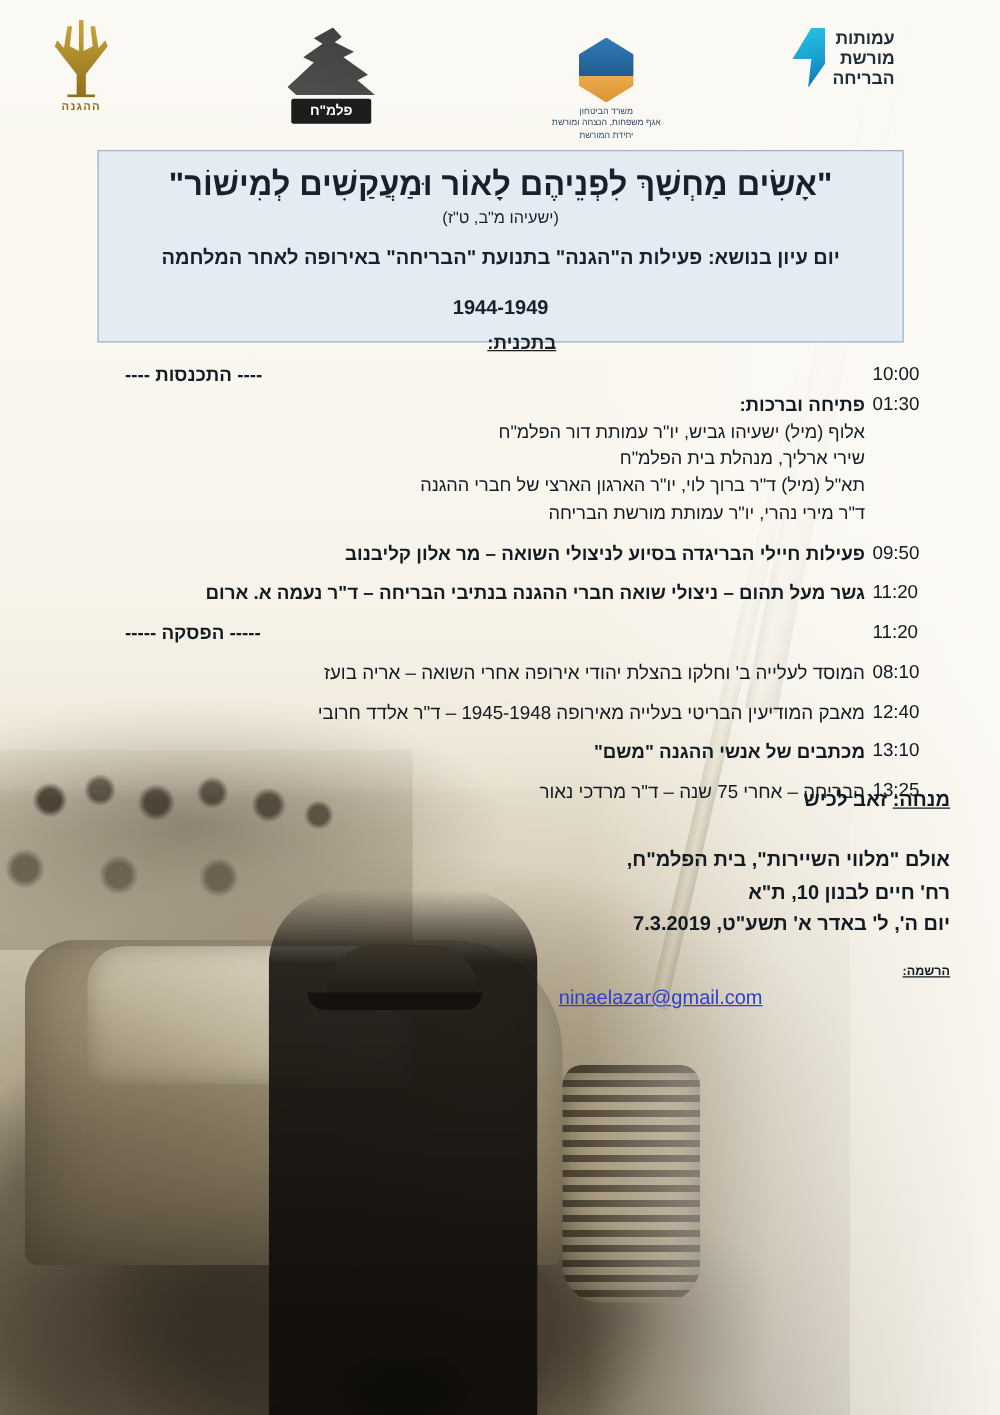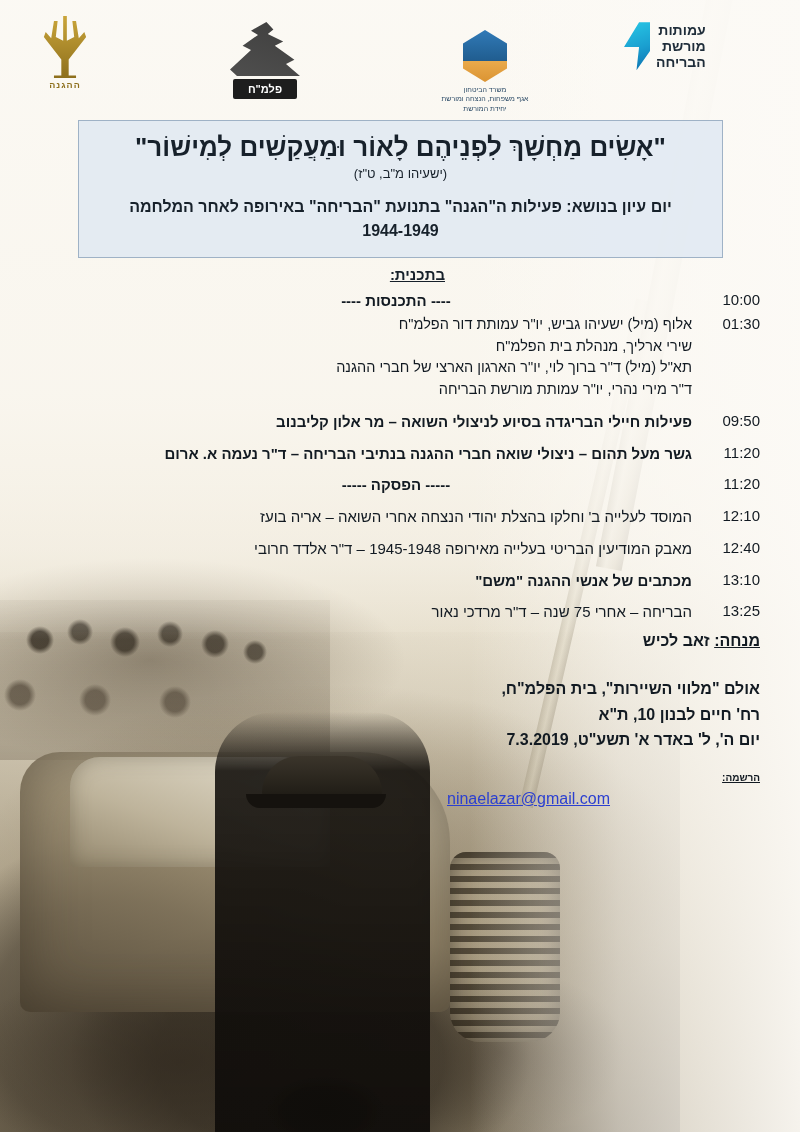--- a/index.html
+++ b/index.html
@@ -174,21 +174,21 @@
     width: 800px;
     height: 108px;
   }
   .logo {
     position: absolute;
     text-align: center;
   }
   .logo-haganah { left: 10px; top: 8px; width: 110px; }
   .logo-palmach { left: 200px; top: 14px; width: 130px; }
   .logo-ministry { left: 420px; top: 22px; width: 130px; }
-  .logo-amutot { right: 16px; top: 14px; width: 160px; }
+  .logo-amutot { right: 6px; top: 14px; width: 160px; }
 
   .menorah {
     width: 46px;
     height: 62px;
     margin: 0 auto;
     background:
       linear-gradient(180deg, #caa53a 0%, #8d6f1c 100%);
     clip-path: polygon(46% 0%, 54% 0%, 54% 40%, 70% 34%, 66% 8%, 74% 8%, 80% 36%, 92% 26%, 96% 34%, 58% 70%, 58% 96%, 74% 96%, 74% 100%, 26% 100%, 26% 96%, 42% 96%, 42% 70%, 4% 34%, 8% 26%, 20% 36%, 26% 8%, 34% 8%, 30% 34%, 46% 40%);
   }
   .logo-caption-gold {
@@ -304,40 +304,40 @@
     color: #121a22;
   }
   .row {
     display: flex;
     align-items: flex-start;
     margin-bottom: 2px;
   }
   .time {
     width: 62px;
     flex: 0 0 62px;
-    text-align: right;
+    text-align: left;
     font-size: 15px;
     padding-top: 1px;
     direction: ltr;
   }
   .entry {
     flex: 1 1 auto;
     text-align: right;
     font-size: 15px;
     line-height: 1.45;
     padding-right: 6px;
   }
   .entry.bold { font-weight: bold; }
   .entry .sub {
     font-weight: normal;
     font-size: 14.5px;
     line-height: 1.5;
   }
   .center-dash {
-    text-align: center;
+    text-align: left;
     font-weight: bold;
     font-size: 15px;
     padding-left: 40px;
   }
   .gap { height: 8px; }
 
   
   .host {
     position: absolute;
     top: 632px;
@@ -436,35 +436,36 @@
 הבריחה</div>
         <div class="amutot-mark"></div>
       </div>
     </div>
   </div>
 
   <div class="title-box">
     <div class="title-main">"אָשִׂים מַחְשָׁךְ לִפְנֵיהֶם לָאוֹר וּמַעֲקַשִׁים לְמִישׁוֹר"</div>
     <div class="title-ref">(ישעיהו מ"ב, ט"ז)</div>
     <div class="title-sub">יום עיון בנושא: פעילות ה"הגנה" בתנועת "הבריחה" באירופה לאחר המלחמה</div>
-    <div class="title-sub" style="margin-top:0">1944-1949</div>
+    <div class="title-sub" style="margin-top:16px">1944-1949</div>
   </div>
 
   <div class="program-heading">בתכנית:</div>
 
   <div class="agenda">
 
     <div class="row">
       <div class="time">10:00</div>
       <div class="entry center-dash">---- התכנסות ----</div>
     </div>
 
     <div class="row">
       <div class="time">01:30</div>
       <div class="entry bold">
+        <div>פתיחה וברכות:</div>
         <div class="sub">אלוף (מיל) ישעיהו גביש, יו"ר עמותת דור הפלמ"ח</div>
         <div class="sub">שירי ארליך, מנהלת בית הפלמ"ח</div>
         <div class="sub">תא"ל (מיל) ד"ר ברוך לוי, יו"ר הארגון הארצי של חברי ההגנה</div>
         <div class="sub">ד"ר מירי נהרי, יו"ר עמותת מורשת הבריחה</div>
       </div>
     </div>
 
     <div class="gap"></div>
 
     <div class="row">
@@ -482,22 +483,22 @@
     <div class="gap"></div>
 
     <div class="row">
       <div class="time">11:20</div>
       <div class="entry center-dash">----- הפסקה -----</div>
     </div>
 
     <div class="gap"></div>
 
     <div class="row">
-      <div class="time">12:10</div>
-      <div class="entry">המוסד לעלייה ב' וחלקו בהצלת יהודי הנצחה אחרי השואה – אריה בועז</div>
+      <div class="time">08:10</div>
+      <div class="entry">המוסד לעלייה ב' וחלקו בהצלת יהודי אירופה אחרי השואה – אריה בועז</div>
     </div>
 
     <div class="gap"></div>
 
     <div class="row">
       <div class="time">12:40</div>
       <div class="entry">מאבק המודיעין הבריטי בעלייה מאירופה 1945-1948 – ד"ר אלדד חרובי</div>
     </div>
 
     <div class="gap"></div>

